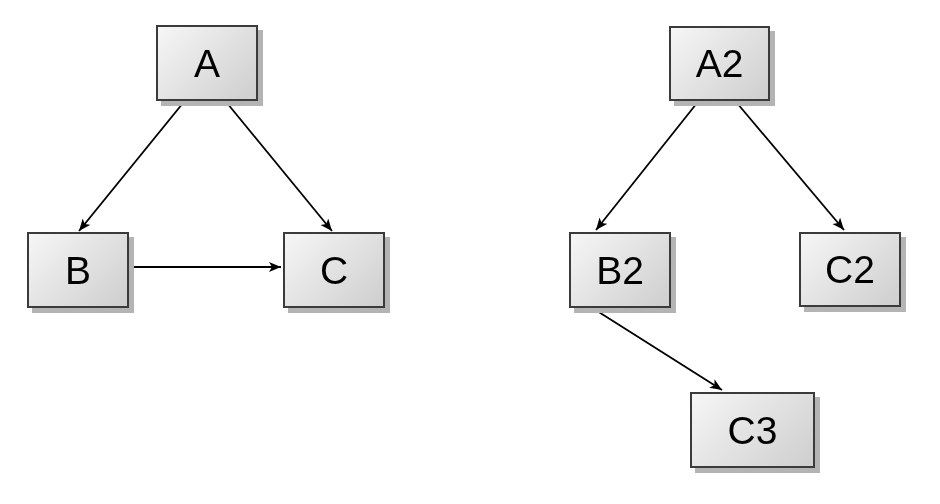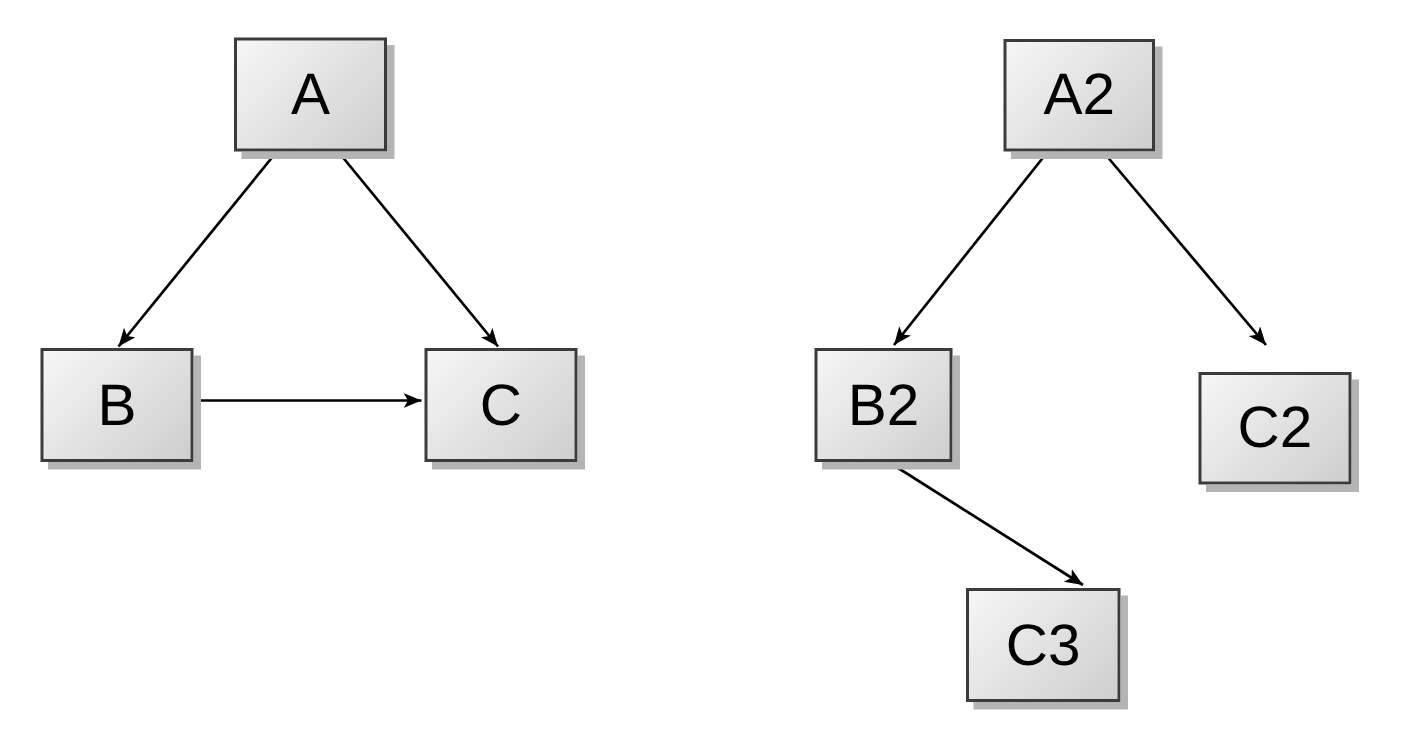--- a/index.html
+++ b/index.html
@@ -63,23 +63,23 @@
       </div>
       <div class="node" style="left: 27px; top: 232px; width: 102px; height: 76px;">
         <span class="label">B</span>
       </div>
       <div class="node" style="left: 283px; top: 232px; width: 102px; height: 76px;">
         <span class="label">C</span>
       </div>
       <div class="node" style="left: 669px; top: 26px; width: 101px; height: 75px; align-items: center;">
         <span class="label">A2</span>
       </div>
-      <div class="node" style="left: 543px; top: 232px; width: 92px; height: 76px;">
+      <div class="node" style="left: 569px; top: 232px; width: 102px; height: 76px;">
         <span class="label">B2</span>
       </div>
-      <div class="node" style="left: 799px; top: 232px; width: 102px; height: 75px; margin-top: 16px;">
+      <div class="node" style="left: 799px; top: 232px; width: 102px; height: 75px;">
         <span class="label">C2</span>
       </div>
-      <div class="node" style="left: 644px; top: 392px; width: 103px; height: 76px;">
+      <div class="node" style="left: 690px; top: 392px; width: 125px; height: 76px;">
         <span class="label">C3</span>
       </div>
     </div>
 </div>
 
 </body></html>

